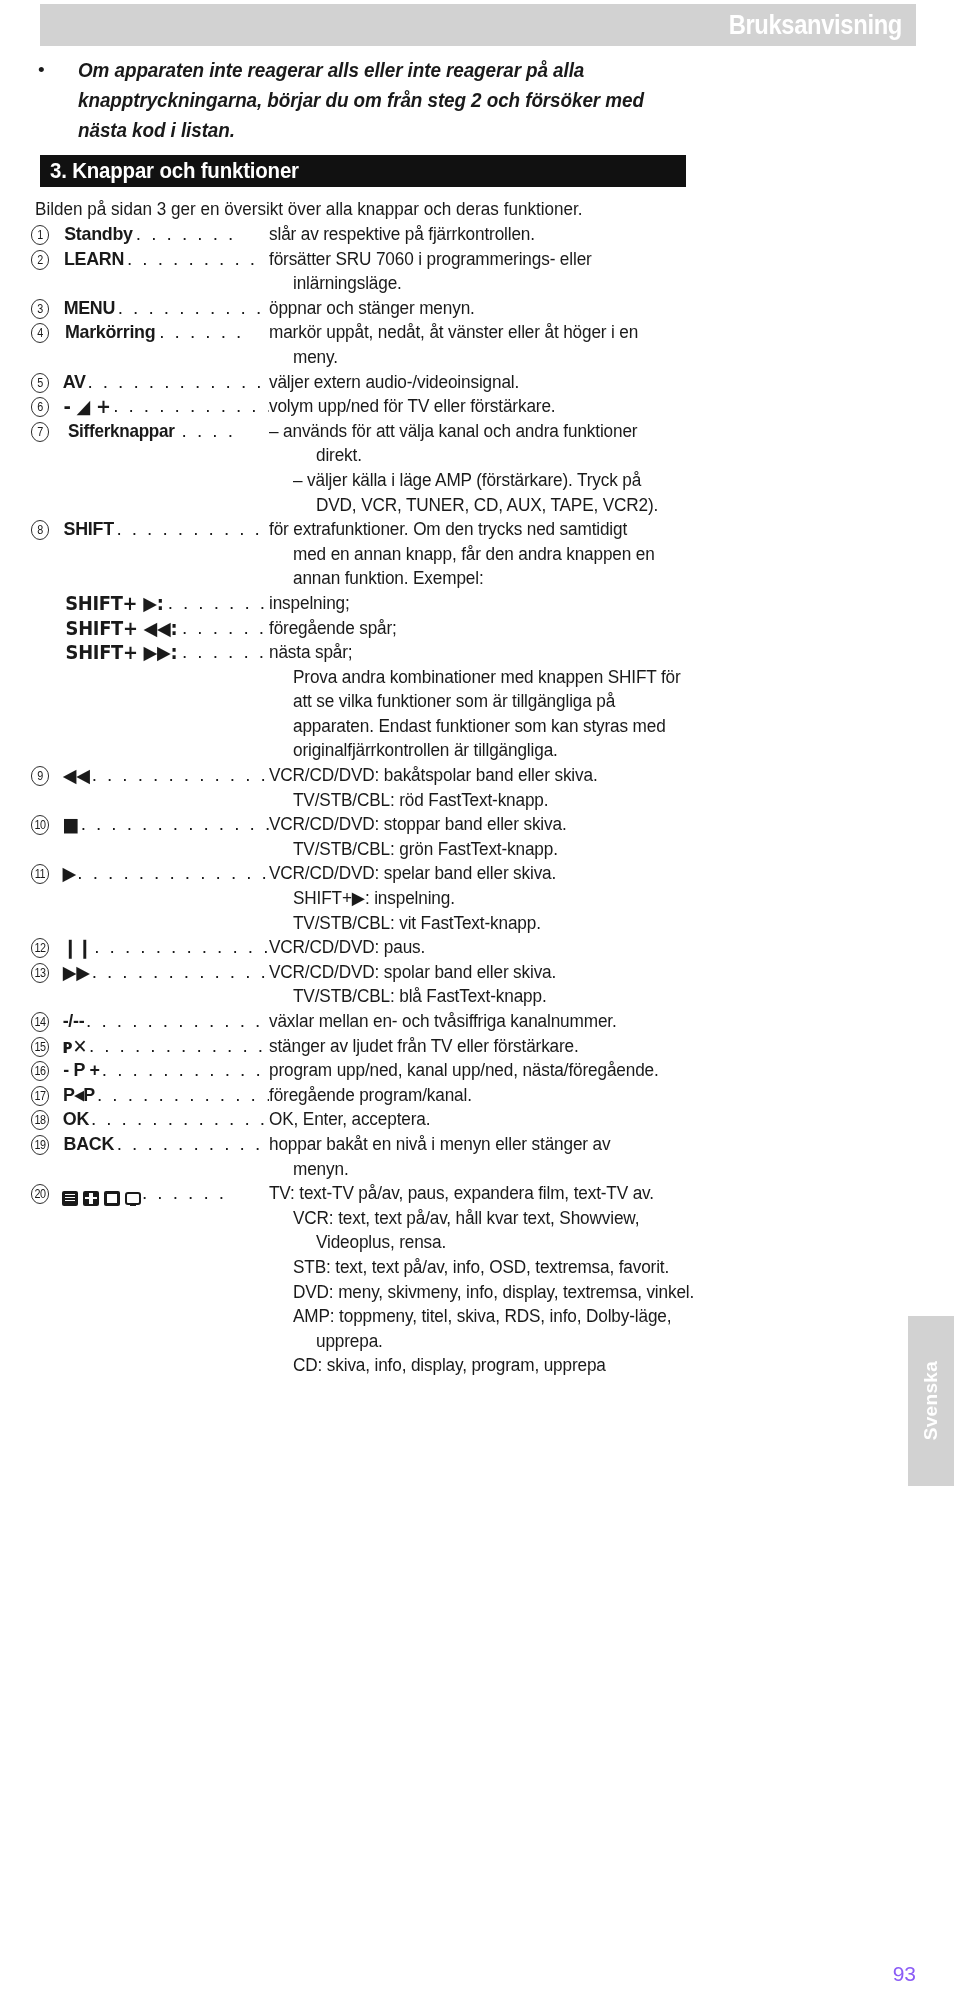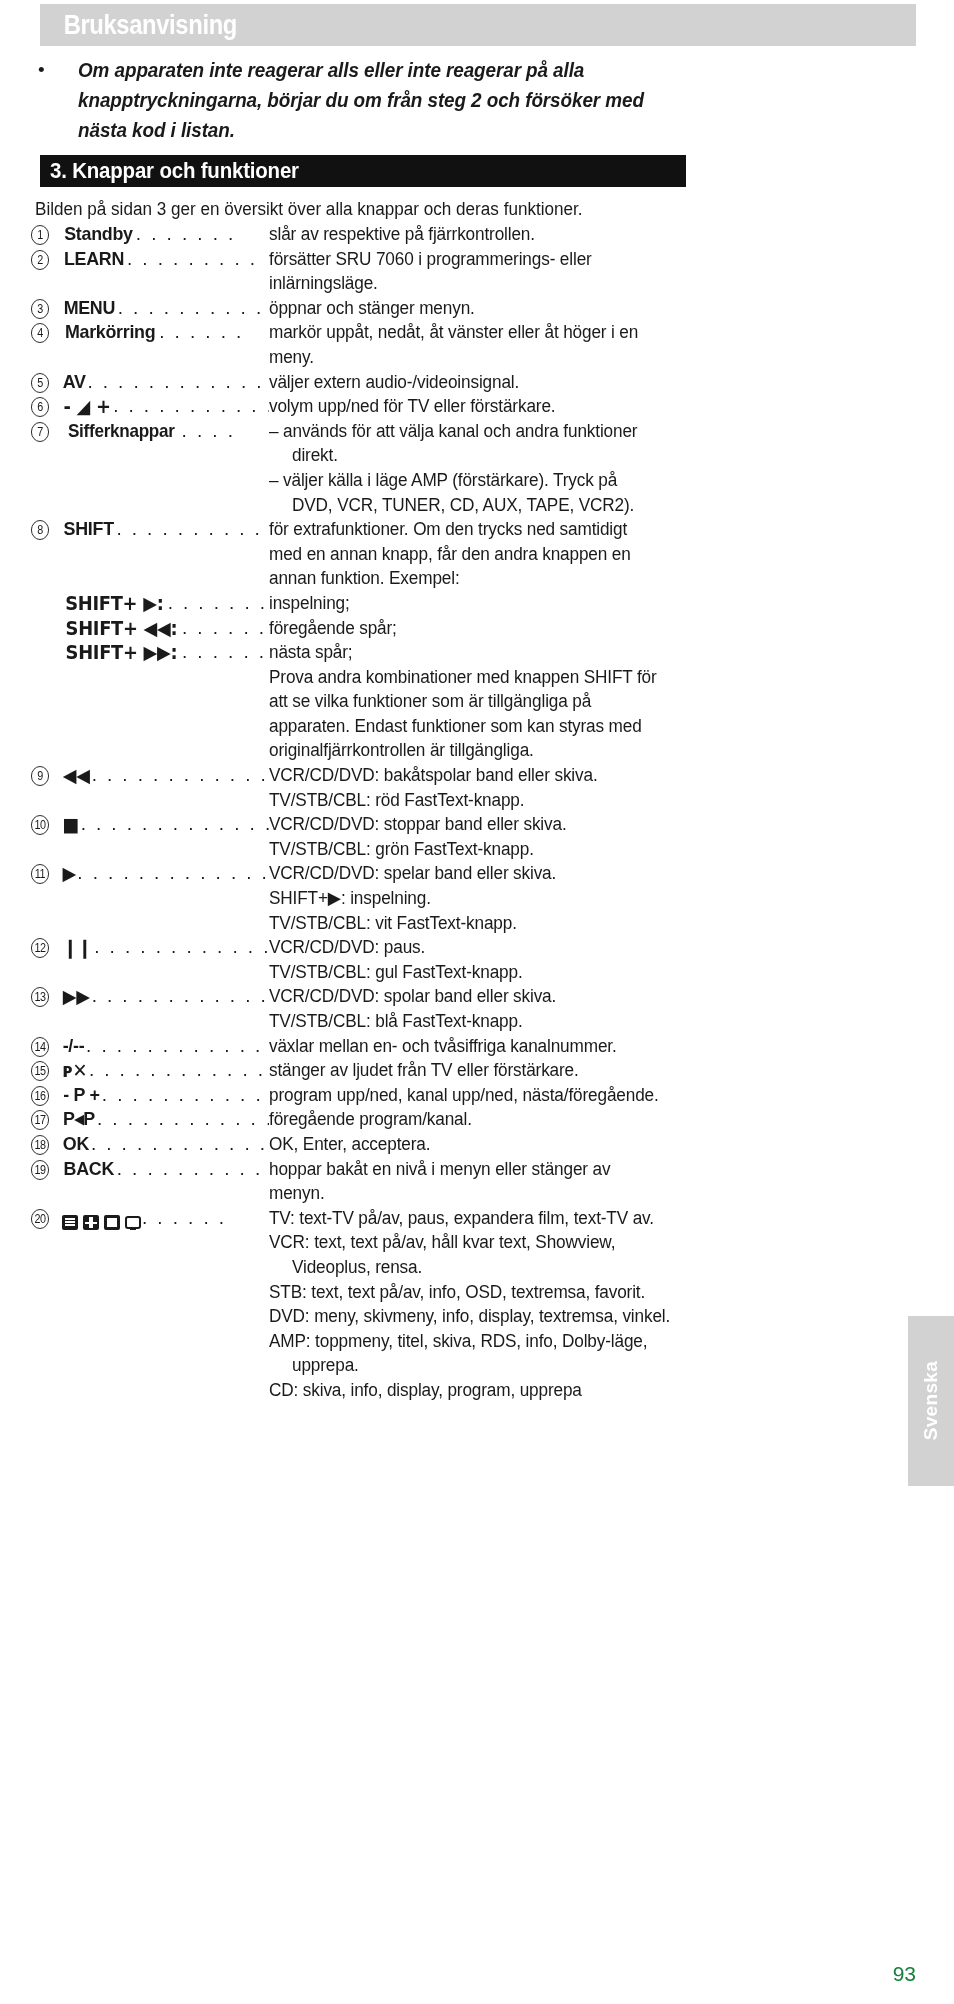--- a/index.html
+++ b/index.html
@@ -19,21 +19,21 @@
   
   .header-band {
     position: absolute;
     left: 40px;
     top: 4px;
     width: 876px;
     height: 42px;
     background: #d2d2d2;
     display: flex;
     align-items: center;
-    justify-content: flex-start;
+    justify-content: flex-end;
     padding-right: 14px;
   }
   .header-title {
     font-size: 27px;
     font-weight: bold;
     color: #ffffff;
     letter-spacing: -0.4px;
     transform: scaleX(0.88);
     transform-origin: right center;
     white-space: nowrap;
@@ -159,20 +159,21 @@
     flex: 1;
     font-size: 18px;
     line-height: 24.6px;
     letter-spacing: -0.15px;
     transform: scaleX(0.955);
     transform-origin: left top;
     white-space: nowrap;
   }
   .cont {
     display: flex;
+    gap: 24px;
   }
   .cont .spacer {
     flex: 0 0 239px;
     width: 239px;
   }
   .cont .spacer.deep {
     flex: 0 0 262px;
     width: 262px;
   }
   .cont .text {
@@ -238,21 +239,21 @@
     transform: rotate(180deg);
     white-space: nowrap;
   }
 
   
   .page-num {
     position: absolute;
     right: 38px;
     bottom: 18px;
     font-size: 21px;
-    color: #15803d;
+    color: #8b5cf6;
   }
 </style>
 </head>
 <body>
 
 <div class="header-band">
   <div class="header-title">Bruksanvisning</div>
 </div>
 
 <div class="intro">
@@ -445,24 +446,20 @@
       <div class="spacer"></div>
       <div class="text">TV/STB/CBL: vit FastText-knapp.</div>
     </div>
     <div class="entry">
       <div class="col-num"><span class="circnum">12</span></div>
       <div class="col-key">
         <span class="keylabel gl">❙❙</span>
         <span class="dots">. . . . . . . . . . . . . .</span>
       </div>
       <div class="col-desc">VCR/CD/DVD: paus.</div>
-    </div>
-    <div class="cont">
-      <div class="spacer"></div>
-      <div class="text">TV/STB/CBL: gul FastText-knapp.</div>
     </div>
     <div class="entry">
       <div class="col-num"><span class="circnum">13</span></div>
       <div class="col-key">
         <span class="keylabel gl">▶▶</span>
         <span class="dots">. . . . . . . . . . . . .</span>
       </div>
       <div class="col-desc">VCR/CD/DVD: spolar band eller skiva.</div>
     </div>
     <div class="cont">

